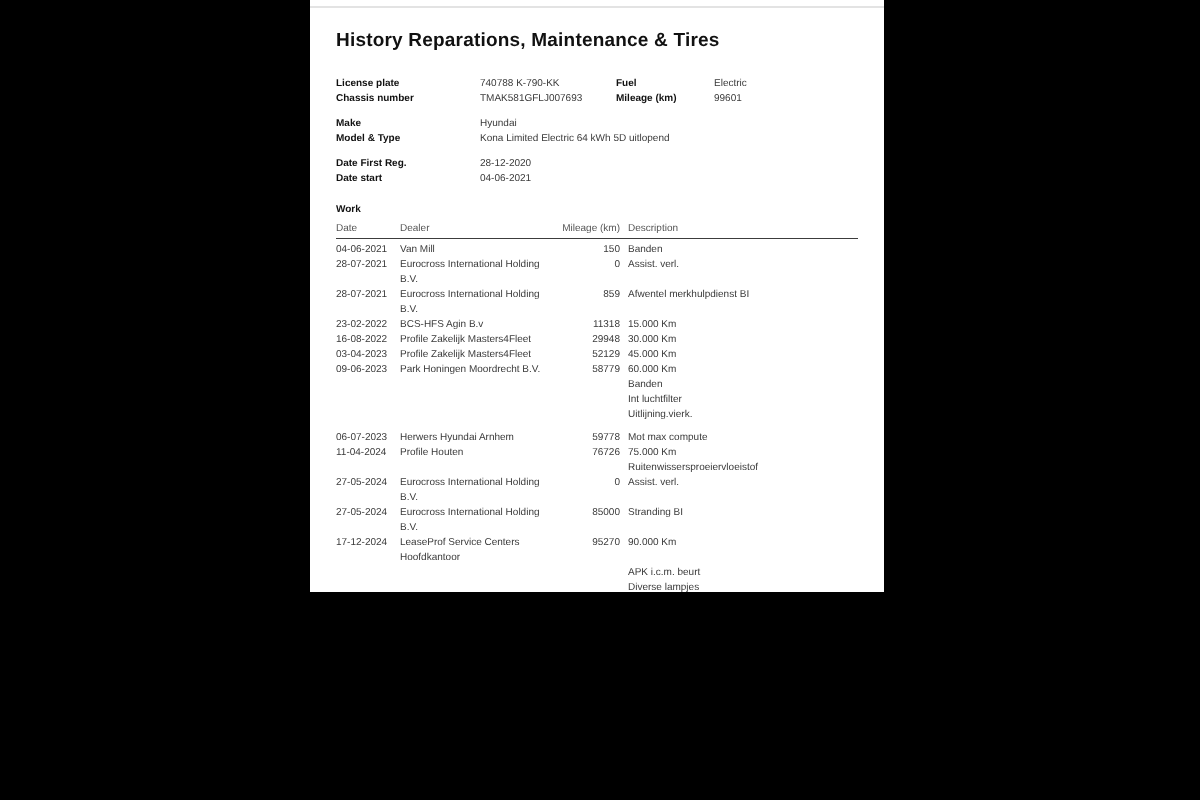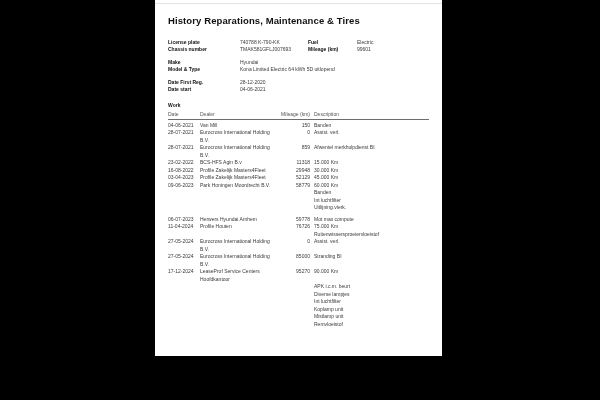--- a/index.html
+++ b/index.html
@@ -10,21 +10,21 @@
     overflow: hidden;
   }
   .stage {
     position: relative;
     width: 600px; height: 400px;
     background: #000;
   }
   .page-holder {
     position: absolute;
     left: 155px; top: 0;
-    width: 287px; height: 356px;
+    width: 287px; height: 296px;
     overflow: hidden;
   }
   
   .page {
     position: absolute;
     left: 0; top: 0;
     width: 574px; height: 800px;
     background: #fff;
     color: #3a3a3a;
     transform: scale(0.5);

